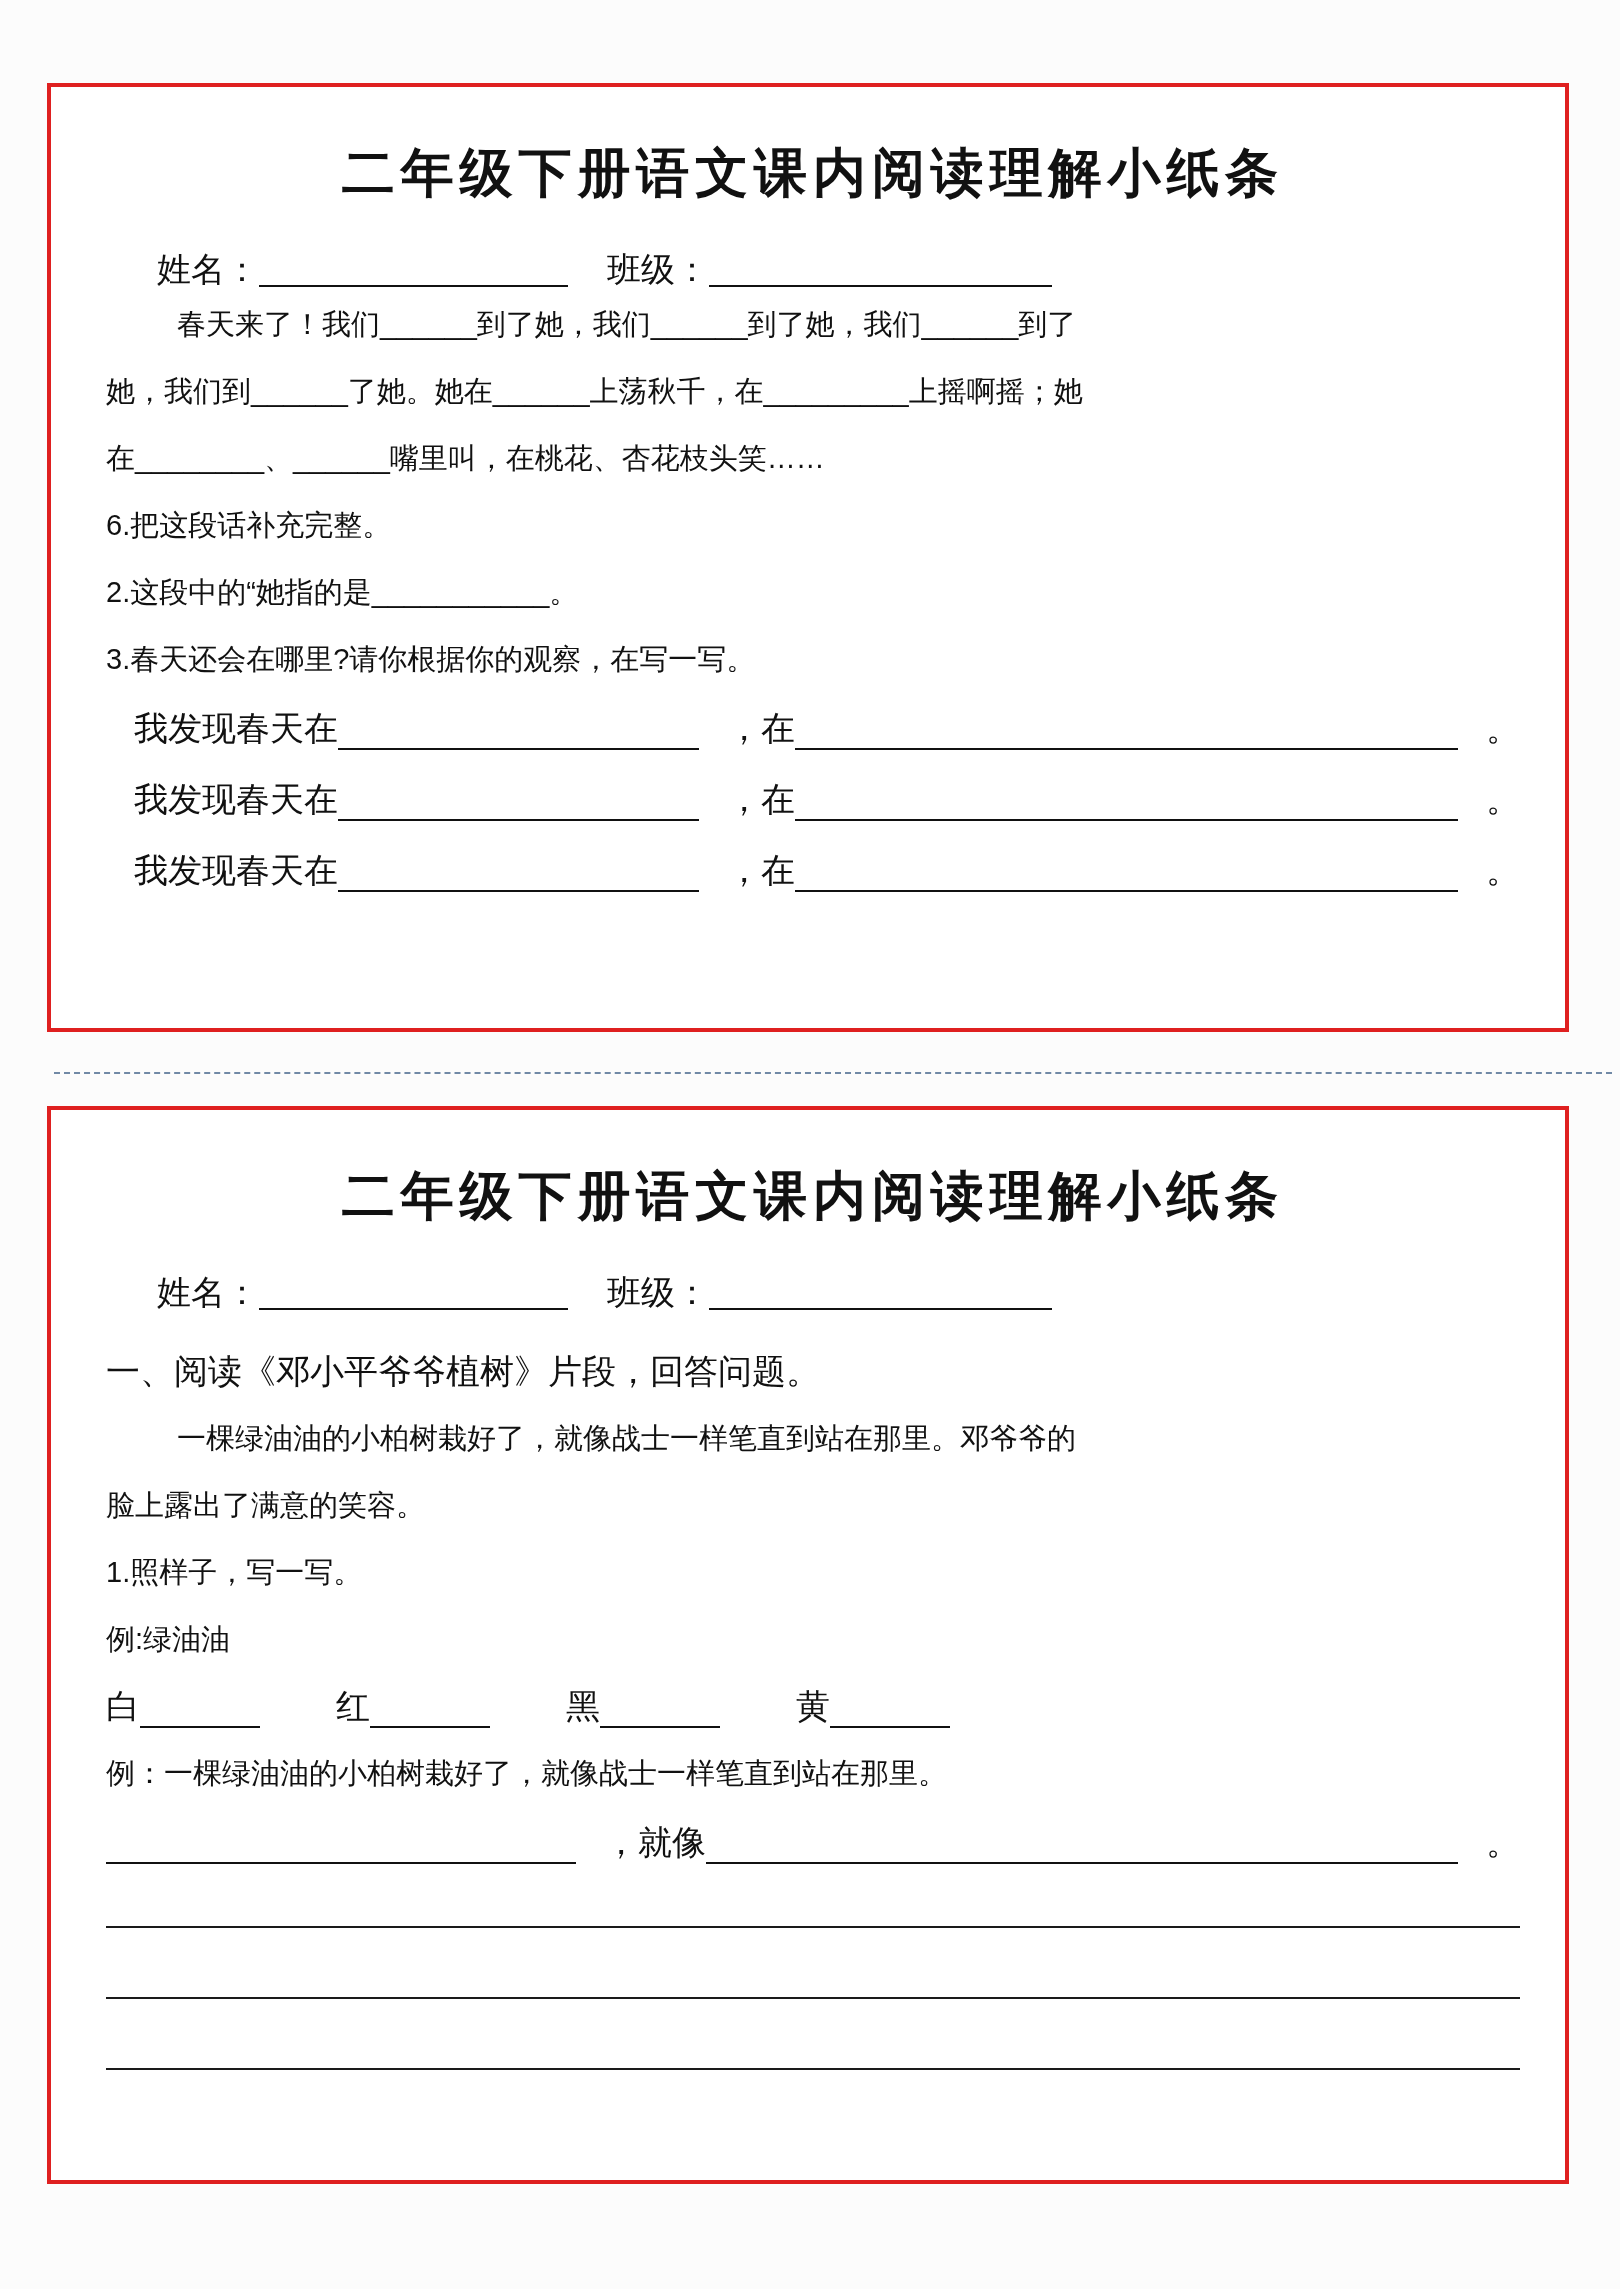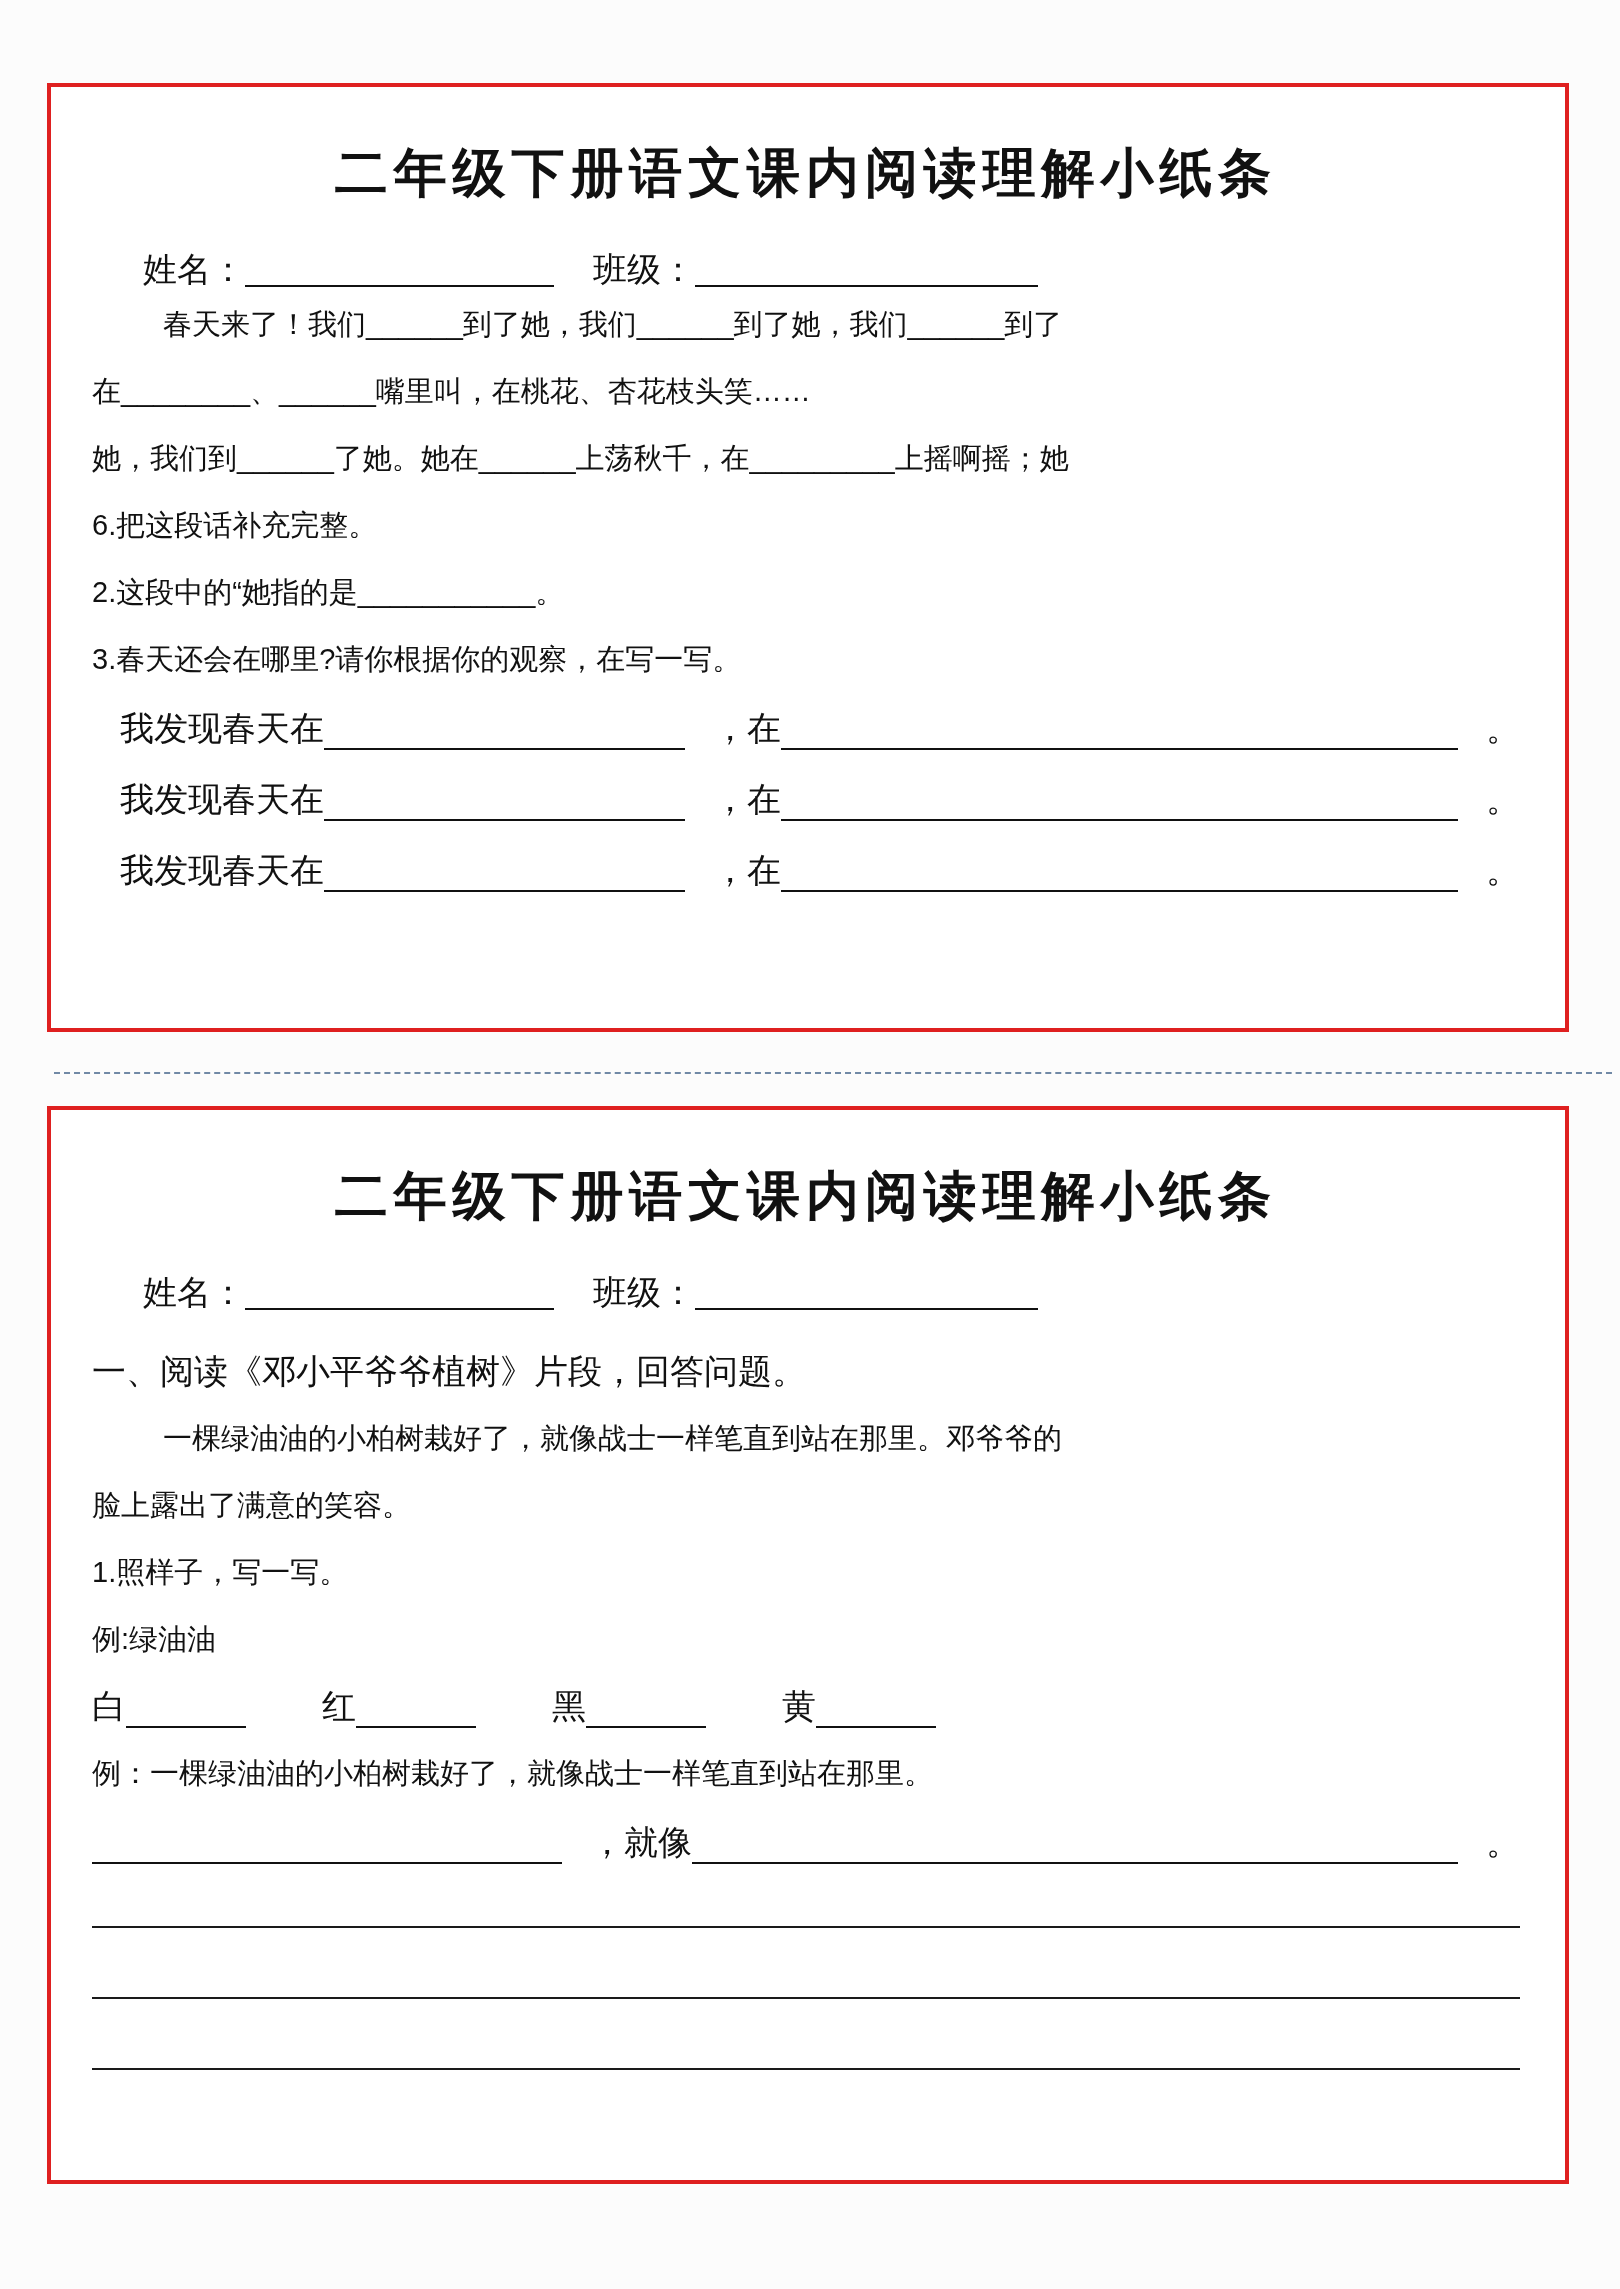--- a/index.html
+++ b/index.html
@@ -10,21 +10,21 @@
     color:#111;
     position:relative;
   }
   .sheet{
     position:absolute;
     left:47px;
     width:1522px;
     box-sizing:border-box;
     border:4.9px solid #df2020;
     background:#ffffff;
-    padding:0 45px 0 41px;
+    padding:0 45px 0 55px;
     overflow:hidden;
   }
   #sheet1{top:83px;height:949px;}
   #sheet2{top:1106px;height:1078px;}
   .divider{
     position:absolute;
     top:1072px;left:54px;width:1558px;height:0;
     border-top:2.9px dashed #7189a6;
   }
   .title{
@@ -104,22 +104,22 @@
 
   <div class="name-row">
     <span>姓名：</span>
     <span class="u u-name"></span>
     <span>班级：</span>
     <span class="u u-class"></span>
   </div>
 
 
   <div class="line indent">春天来了！我们______到了她，我们______到了她，我们______到了</div>
+  <div class="line">她，我们到______了她。她在______上荡秋千，在_________上摇啊摇；她</div>
   <div class="line">在________、______嘴里叫，在桃花、杏花枝头笑……</div>
-  <div class="line">她，我们到______了她。她在______上荡秋千，在_________上摇啊摇；她</div>
 
   <div class="line">6.把这段话补充完整。</div>
   <div class="line">2.这段中的“她指的是___________。</div>
   <div class="line">3.春天还会在哪里?请你根据你的观察，在写一写。</div>
 
   <div class="flexline">
     <span class="txt">我发现春天在</span>
     <span class="fb fb-discover"></span>
     <span class="txt">，在</span>
     <span class="fb fb-grow"></span>

